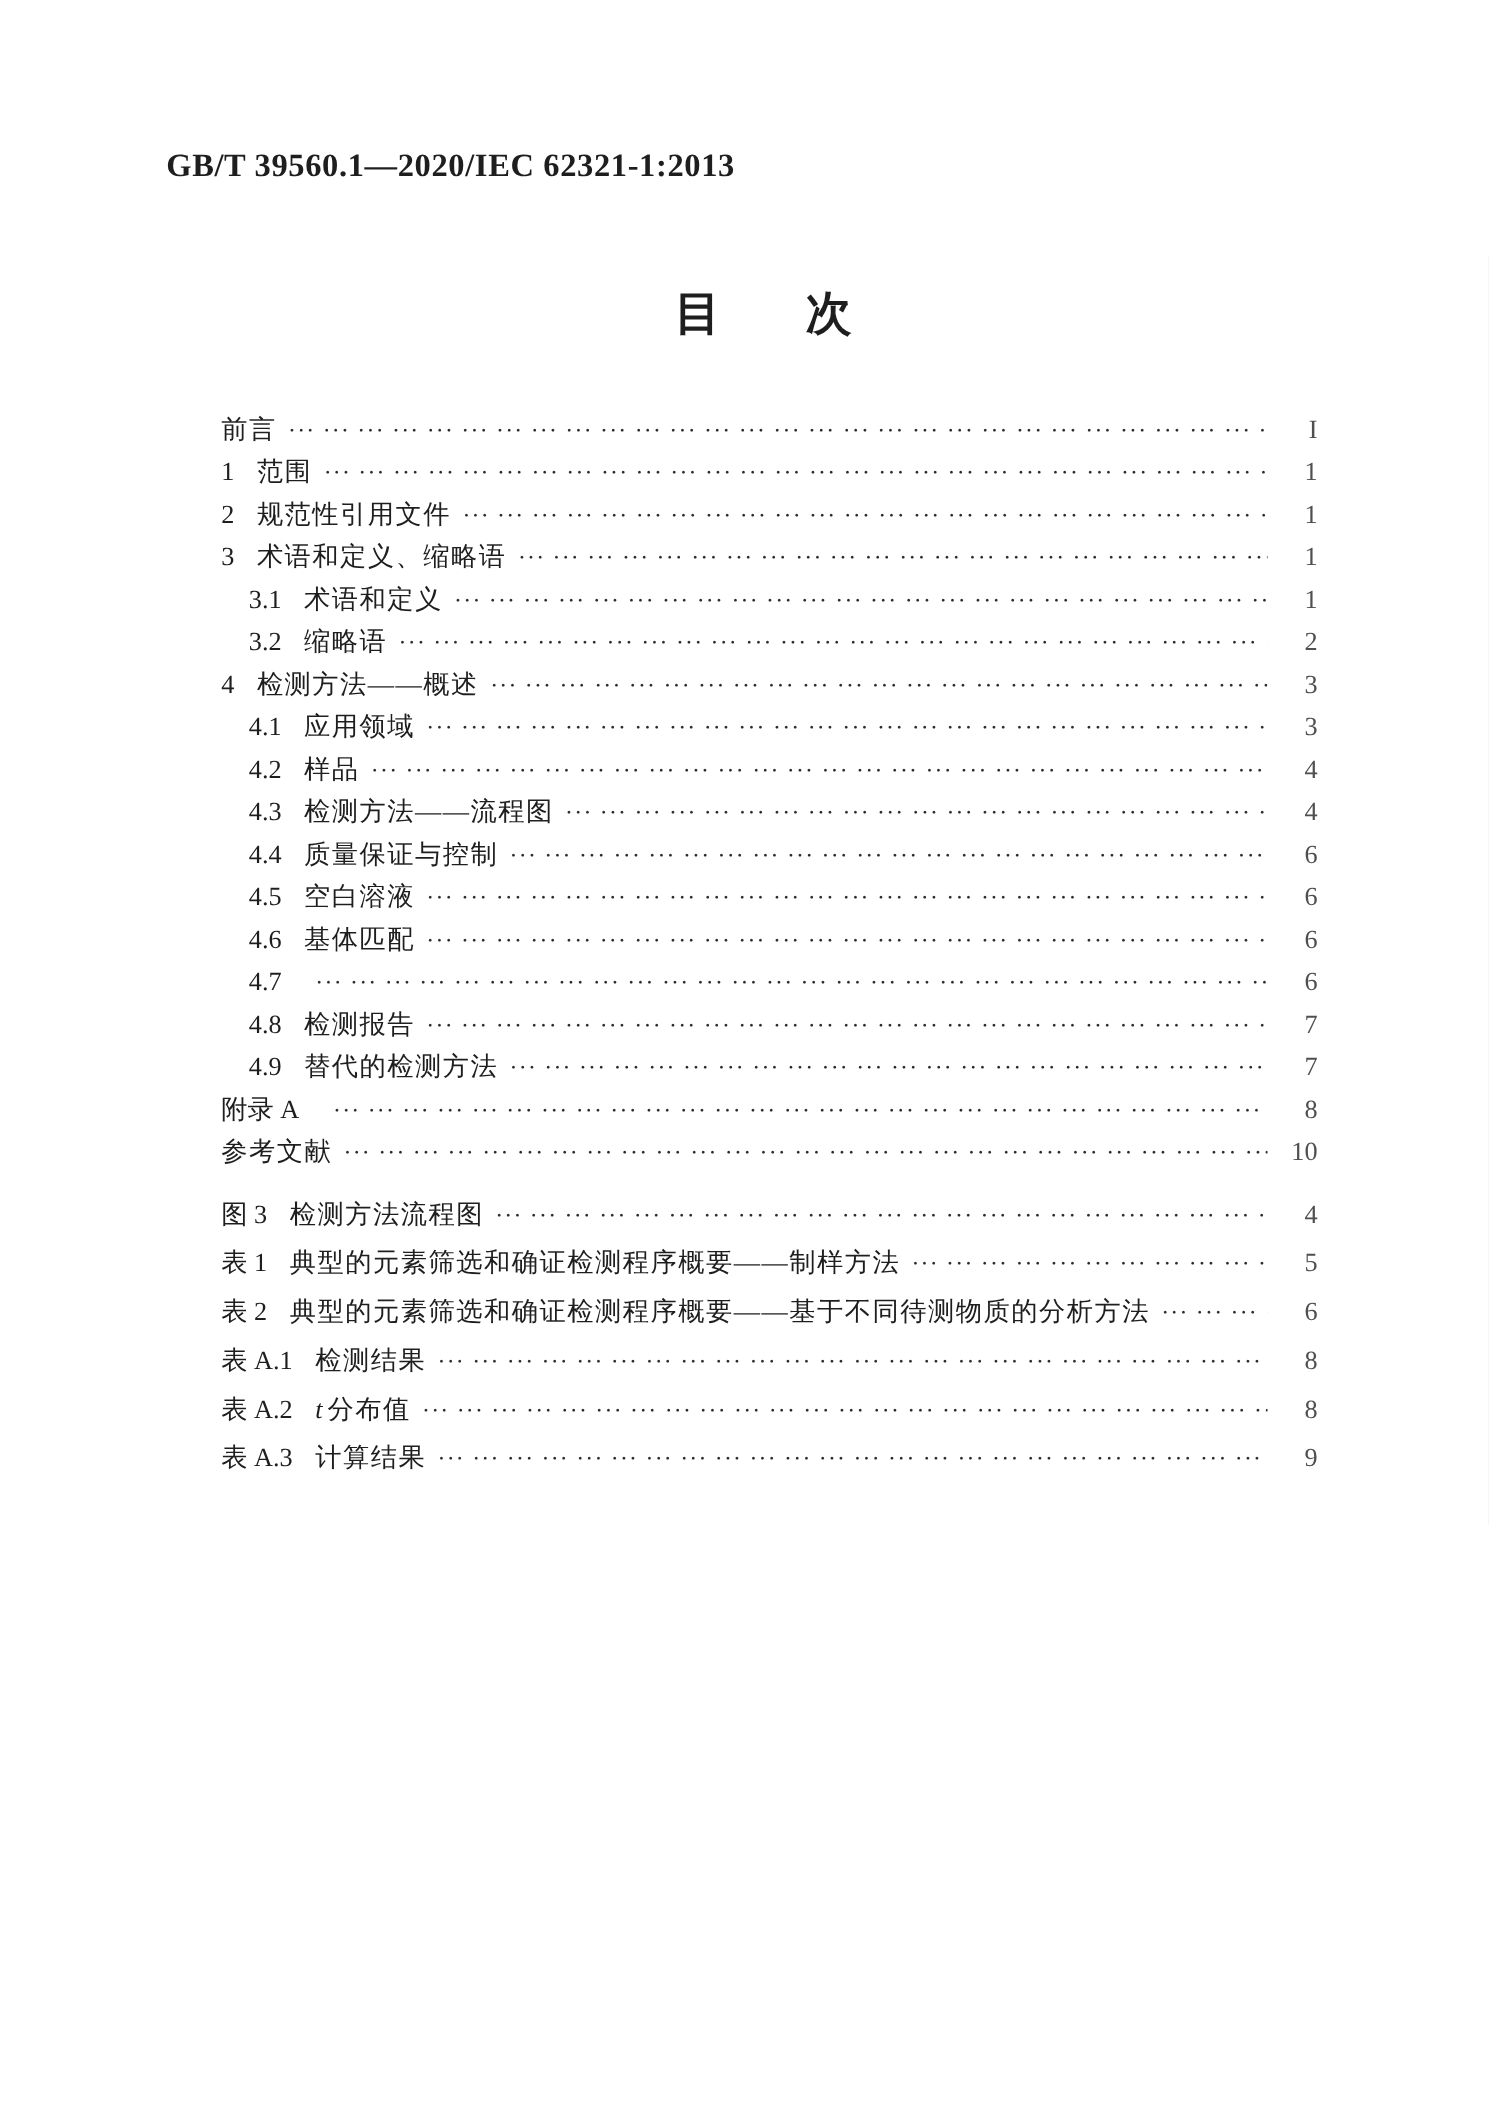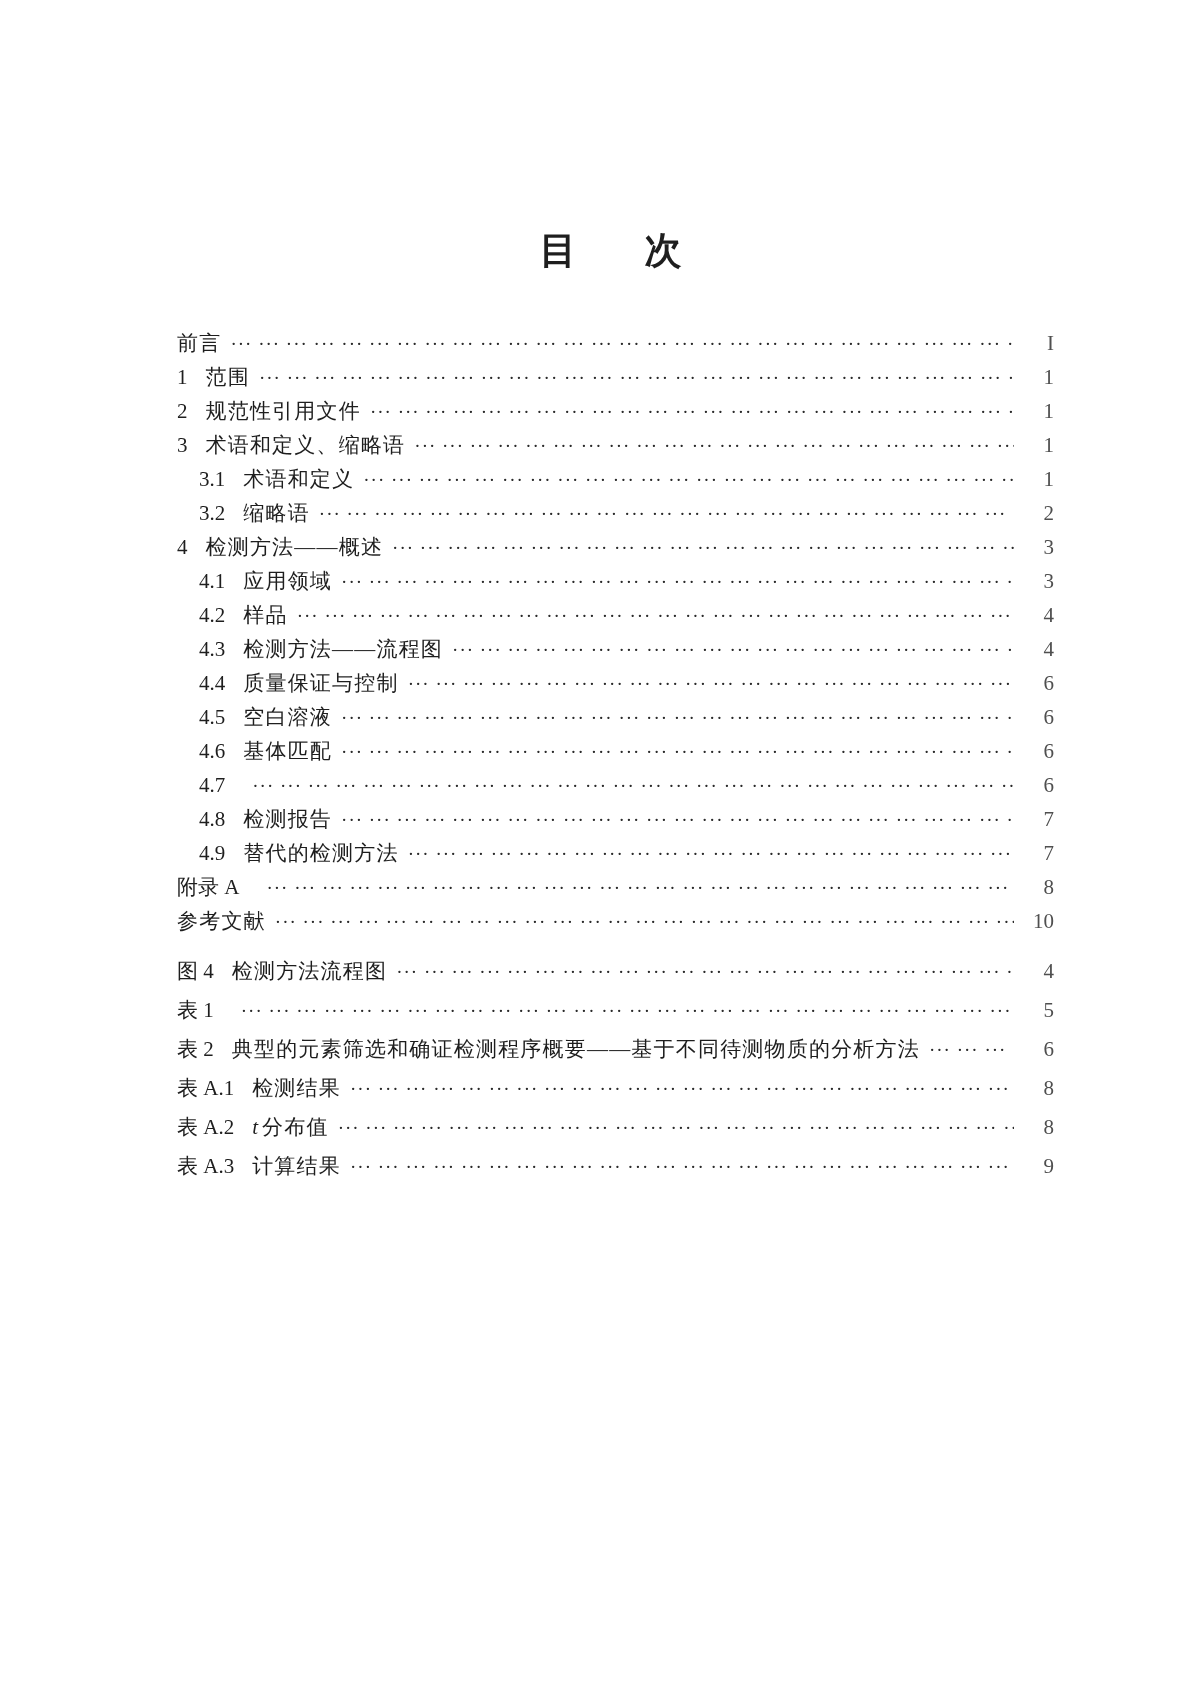--- a/index.html
+++ b/index.html
@@ -40,20 +40,21 @@
   }
   .page-num {
     flex:none; min-width:32px; text-align:right;
     color:var(--pagenum); font-size:21px;
   }
 </style>
 </head>
 <body>
 
 <div class="page">
+  <div class="doc-header">GB/T 39560.1—2020/IEC 62321-1:2013</div>
 
   <h1 class="doc-title">目 次</h1>
 
   <div class="toc" id="toc-main">
       <div class="row">
         <span class="label">前言</span>
         <span class="leader">··· ··· ··· ··· ··· ··· ··· ··· ··· ··· ··· ··· ··· ··· ··· ··· ··· ··· ··· ··· ··· ··· ··· ··· ··· ··· ··· ··· ··· ··· ··· ··· ··· ··· ··· ··· ··· ··· ··· ··· ··· ··· ··· ··· ··· ··· ··· ··· ··· ··· ··· ··· ··· ··· ··· ··· ··· ··· ··· ··· ··· ··· ··· ··· ··· ··· ··· ··· ··· ··· ··· ··· ··· ··· ··· ··· ··· ··· ··· ··· </span>
         <span class="page-num">I</span>
       </div>
       <div class="row">
@@ -152,27 +153,28 @@
       </div>
       <div class="row">
         <span class="label">参考文献</span>
         <span class="leader">··· ··· ··· ··· ··· ··· ··· ··· ··· ··· ··· ··· ··· ··· ··· ··· ··· ··· ··· ··· ··· ··· ··· ··· ··· ··· ··· ··· ··· ··· ··· ··· ··· ··· ··· ··· ··· ··· ··· ··· ··· ··· ··· ··· ··· ··· ··· ··· ··· ··· ··· ··· ··· ··· ··· ··· ··· ··· ··· ··· ··· ··· ··· ··· ··· ··· ··· ··· ··· ··· ··· ··· ··· ··· ··· ··· ··· ··· ··· ··· </span>
         <span class="page-num">10</span>
       </div>
     </div>
 
   <div class="toc" id="toc-figures">
       <div class="row">
-        <span class="num">图 4</span>
+        <span class="num">图 3</span>
         <span class="label">检测方法流程图</span>
         <span class="leader">··· ··· ··· ··· ··· ··· ··· ··· ··· ··· ··· ··· ··· ··· ··· ··· ··· ··· ··· ··· ··· ··· ··· ··· ··· ··· ··· ··· ··· ··· ··· ··· ··· ··· ··· ··· ··· ··· ··· ··· ··· ··· ··· ··· ··· ··· ··· ··· ··· ··· ··· ··· ··· ··· ··· ··· ··· ··· ··· ··· ··· ··· ··· ··· ··· ··· ··· ··· ··· ··· ··· ··· ··· ··· ··· ··· ··· ··· ··· ··· </span>
         <span class="page-num">4</span>
       </div>
       <div class="row">
         <span class="num">表 1</span>
+        <span class="label">典型的元素筛选和确证检测程序概要——制样方法</span>
         <span class="leader">··· ··· ··· ··· ··· ··· ··· ··· ··· ··· ··· ··· ··· ··· ··· ··· ··· ··· ··· ··· ··· ··· ··· ··· ··· ··· ··· ··· ··· ··· ··· ··· ··· ··· ··· ··· ··· ··· ··· ··· ··· ··· ··· ··· ··· ··· ··· ··· ··· ··· ··· ··· ··· ··· ··· ··· ··· ··· ··· ··· ··· ··· ··· ··· ··· ··· ··· ··· ··· ··· ··· ··· ··· ··· ··· ··· ··· ··· ··· ··· </span>
         <span class="page-num">5</span>
       </div>
       <div class="row">
         <span class="num">表 2</span>
         <span class="label">典型的元素筛选和确证检测程序概要——基于不同待测物质的分析方法</span>
         <span class="leader">··· ··· ··· ··· ··· ··· ··· ··· ··· ··· ··· ··· ··· ··· ··· ··· ··· ··· ··· ··· ··· ··· ··· ··· ··· ··· ··· ··· ··· ··· ··· ··· ··· ··· ··· ··· ··· ··· ··· ··· ··· ··· ··· ··· ··· ··· ··· ··· ··· ··· ··· ··· ··· ··· ··· ··· ··· ··· ··· ··· ··· ··· ··· ··· ··· ··· ··· ··· ··· ··· ··· ··· ··· ··· ··· ··· ··· ··· ··· ··· </span>
         <span class="page-num">6</span>
       </div>
       <div class="row">

